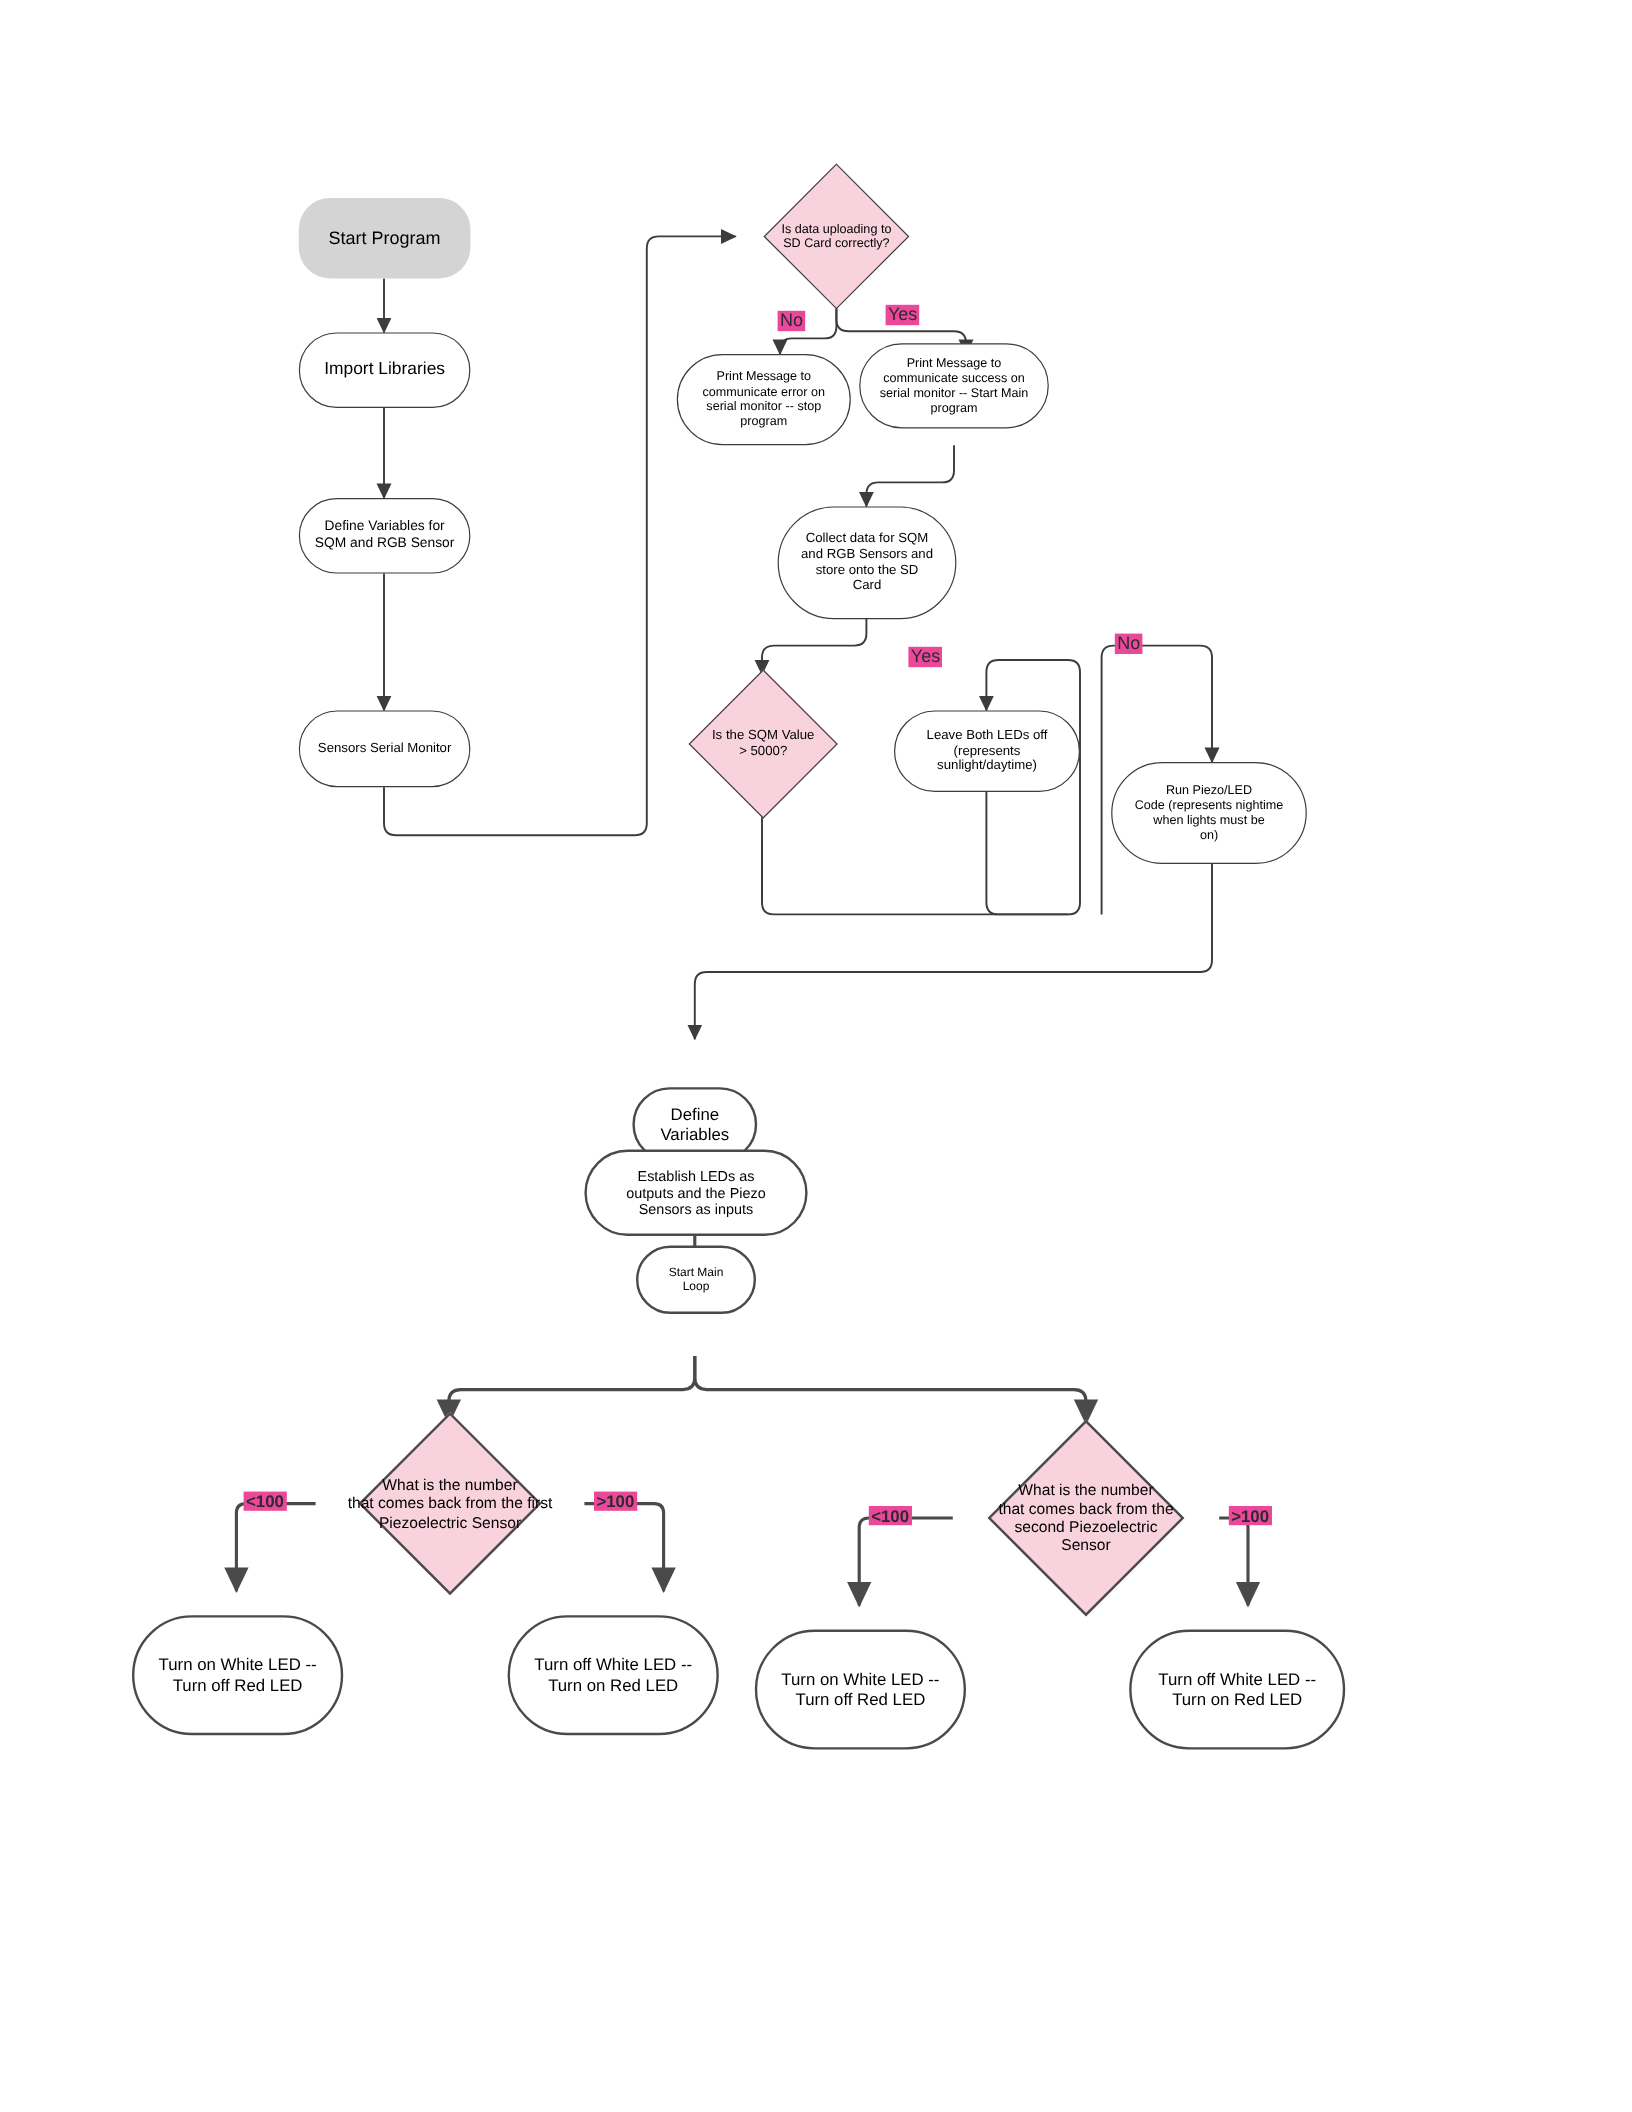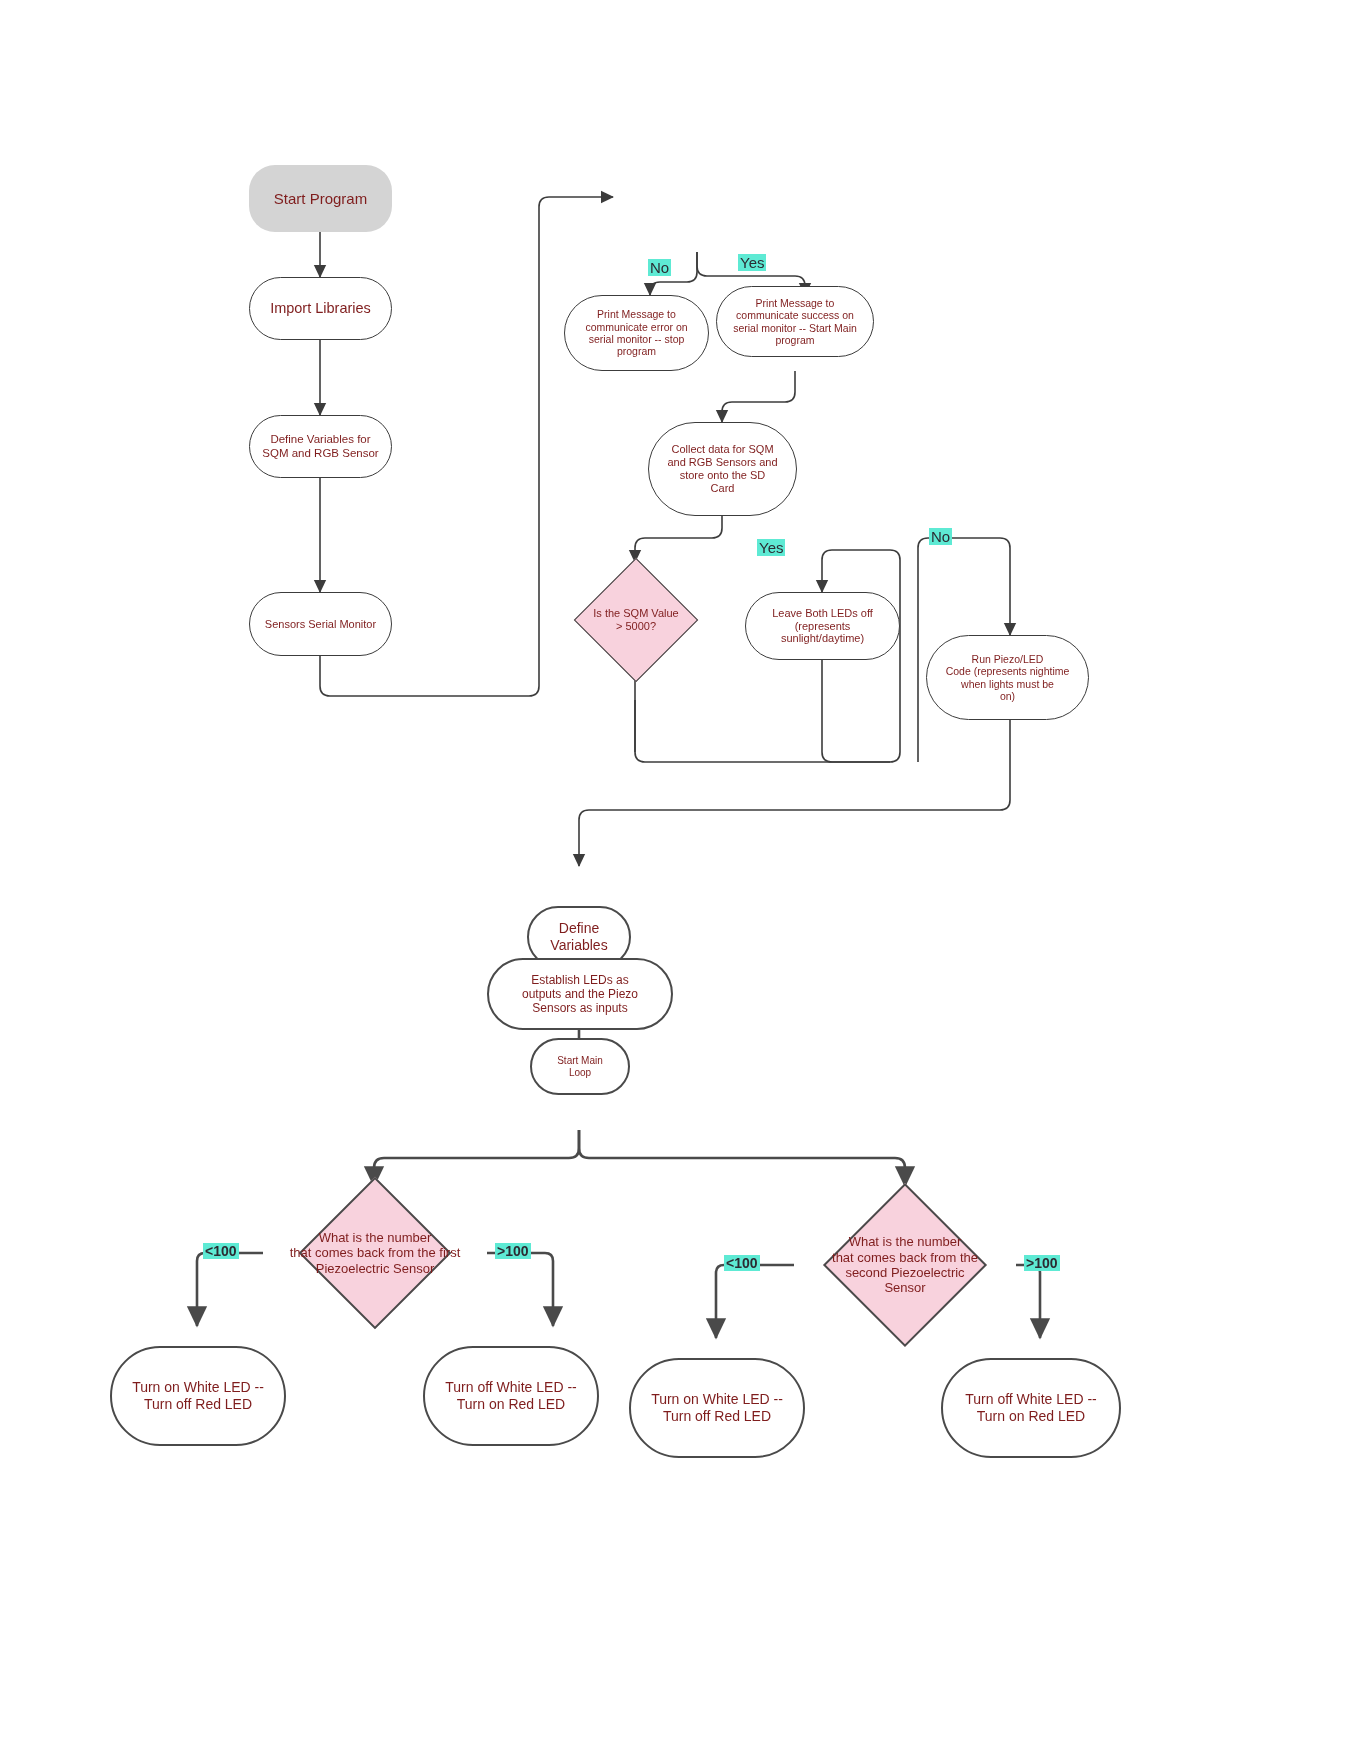--- a/index.html
+++ b/index.html
@@ -1,34 +1,34 @@
 <!DOCTYPE html>
 <html><head>
 <meta charset="utf-8">
 <style>
   html,body{margin:0;padding:0;background:#ffffff;}
   body{font-family:"Liberation Sans", sans-serif;}
   #canvas{position:relative;width:1360px;height:1760px;background:#ffffff;overflow:hidden;}
   svg.edges{position:absolute;left:0;top:0;width:1360px;height:1760px;pointer-events:none;}
 
-  .node{position:absolute;box-sizing:border-box;display:flex;align-items:center;justify-content:center;text-align:center;color:#7f1d1d;}
+  .node{position:absolute;box-sizing:border-box;display:flex;align-items:center;justify-content:center;text-align:center;color:#000000;}
   .node .lbl{display:block;width:100%;white-space:pre-line;line-height:1.18;}
 
   
   .rbox{background:#ffffff;border:1.6px solid #3c3c3c;border-radius:999px;}
   .rbox.thick{border-width:2.6px;border-color:#4a4a4a;}
   .rbox.start{background:#d4d4d4;border:none;border-radius:26px;}
 
   
   .diamond{background:transparent;border:none;}
   .diamond .dshape{position:absolute;left:50%;top:50%;background:#f8d2dd;border:1.6px solid #3c3c3c;transform:translate(-50%,-50%) rotate(45deg);}
   .diamond.thick .dshape{border-width:2.6px;border-color:#4a4a4a;}
   .diamond .lbl{position:relative;z-index:2;}
 
-  .elabel{position:absolute;color:#2b2b32;background:#5eead4;padding:0 2px;white-space:nowrap;}
+  .elabel{position:absolute;color:#2b2b32;background:#ec4899;padding:0 2px;white-space:nowrap;}
 </style>
 </head>
 <body>
 
 <div id="canvas">
 
   <svg class="edges" viewBox="0 0 1360 1760">
     <defs>
       <marker id="ah" markerWidth="9" markerHeight="9" refX="7.6" refY="4.5" orient="auto" markerUnits="strokeWidth">
         <path d="M0,0.6 L8.2,4.5 L0,8.4 z" fill="#3c3c3c"></path>
@@ -89,20 +89,25 @@
 
   <div class="node rbox" style="left:249px;top:415px;width:143px;height:63px;font-size:11.5px;">
     <span class="lbl">Define Variables for
 SQM and RGB Sensor</span>
   </div>
 
   <div class="node rbox" style="left:249px;top:592px;width:143px;height:64px;font-size:11px;">
     <span class="lbl">Sensors Serial Monitor</span>
   </div>
 
+  <div class="node diamond" style="left:613px;top:141px;width:168px;height:112px;font-size:10.5px;">
+    <span class="dshape" style="width:84px;height:84px;"></span>
+    <span class="lbl">Is data uploading to
+SD Card correctly?</span>
+  </div>
 
   <div class="node rbox" style="left:564px;top:295px;width:145px;height:76px;font-size:10.5px;">
     <span class="lbl">Print Message to
 communicate error on
 serial monitor -- stop
 program</span>
   </div>
 
   <div class="node rbox" style="left:716px;top:286px;width:158px;height:71px;font-size:10.5px;">
     <span class="lbl">Print Message to

